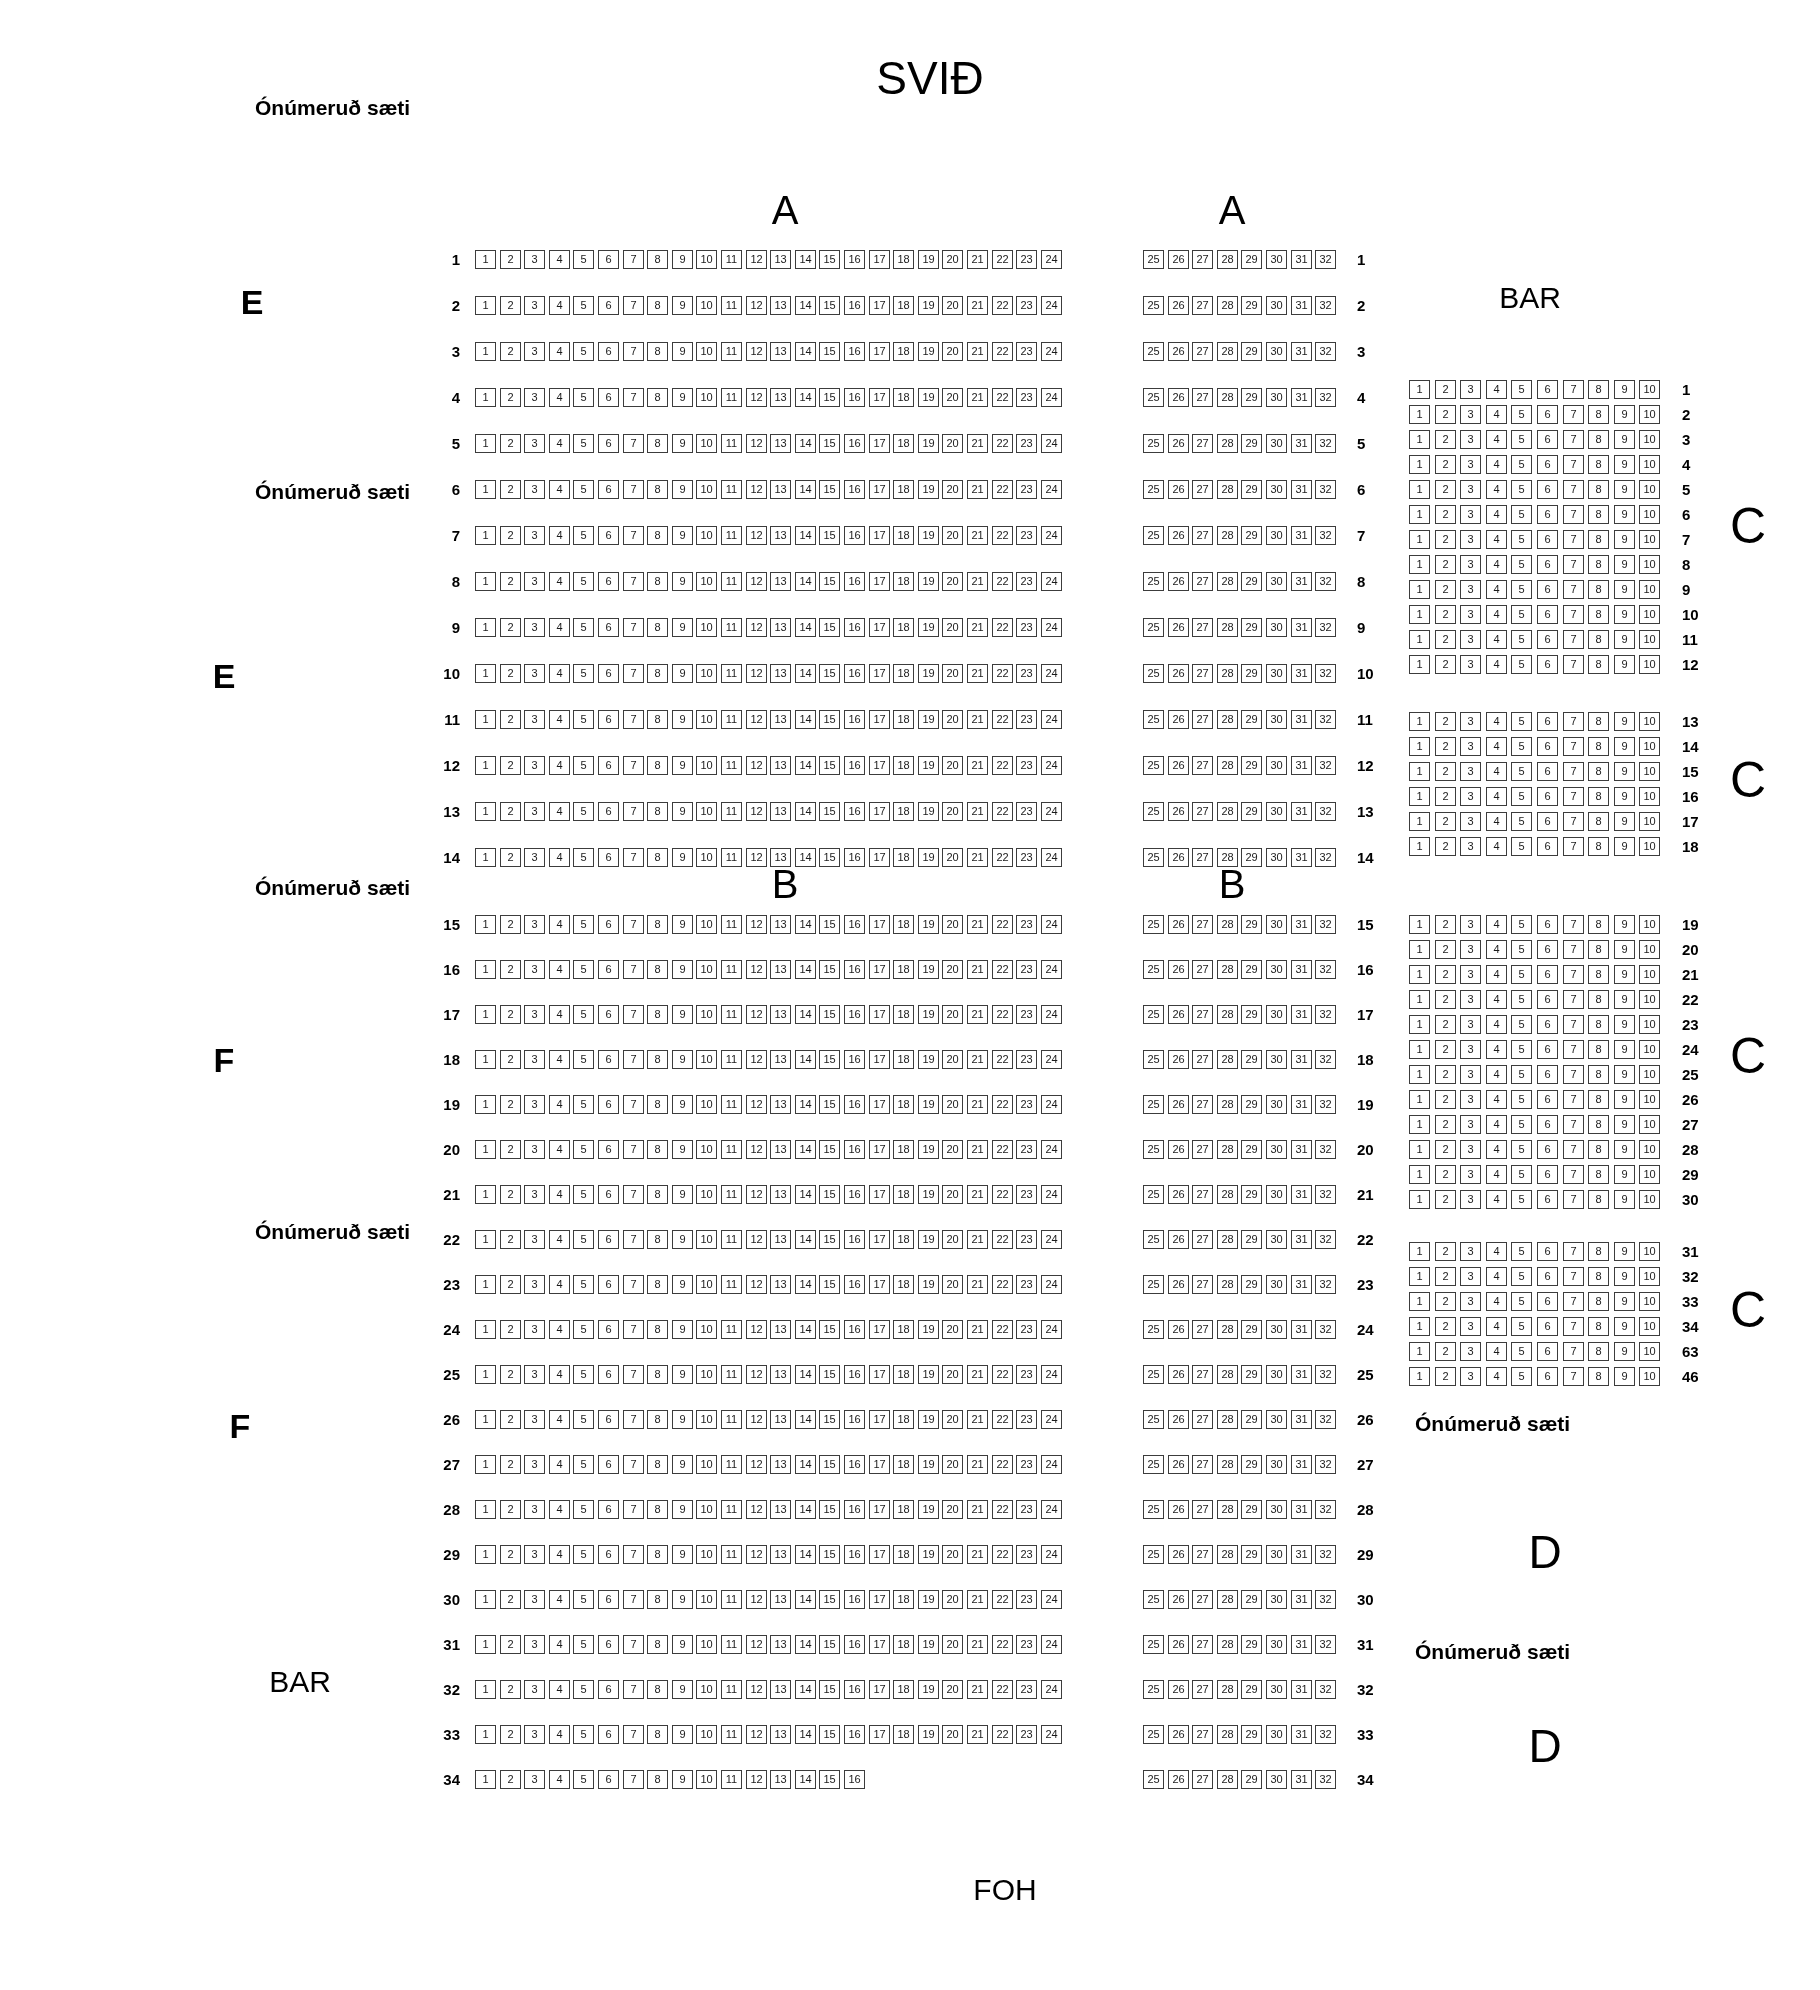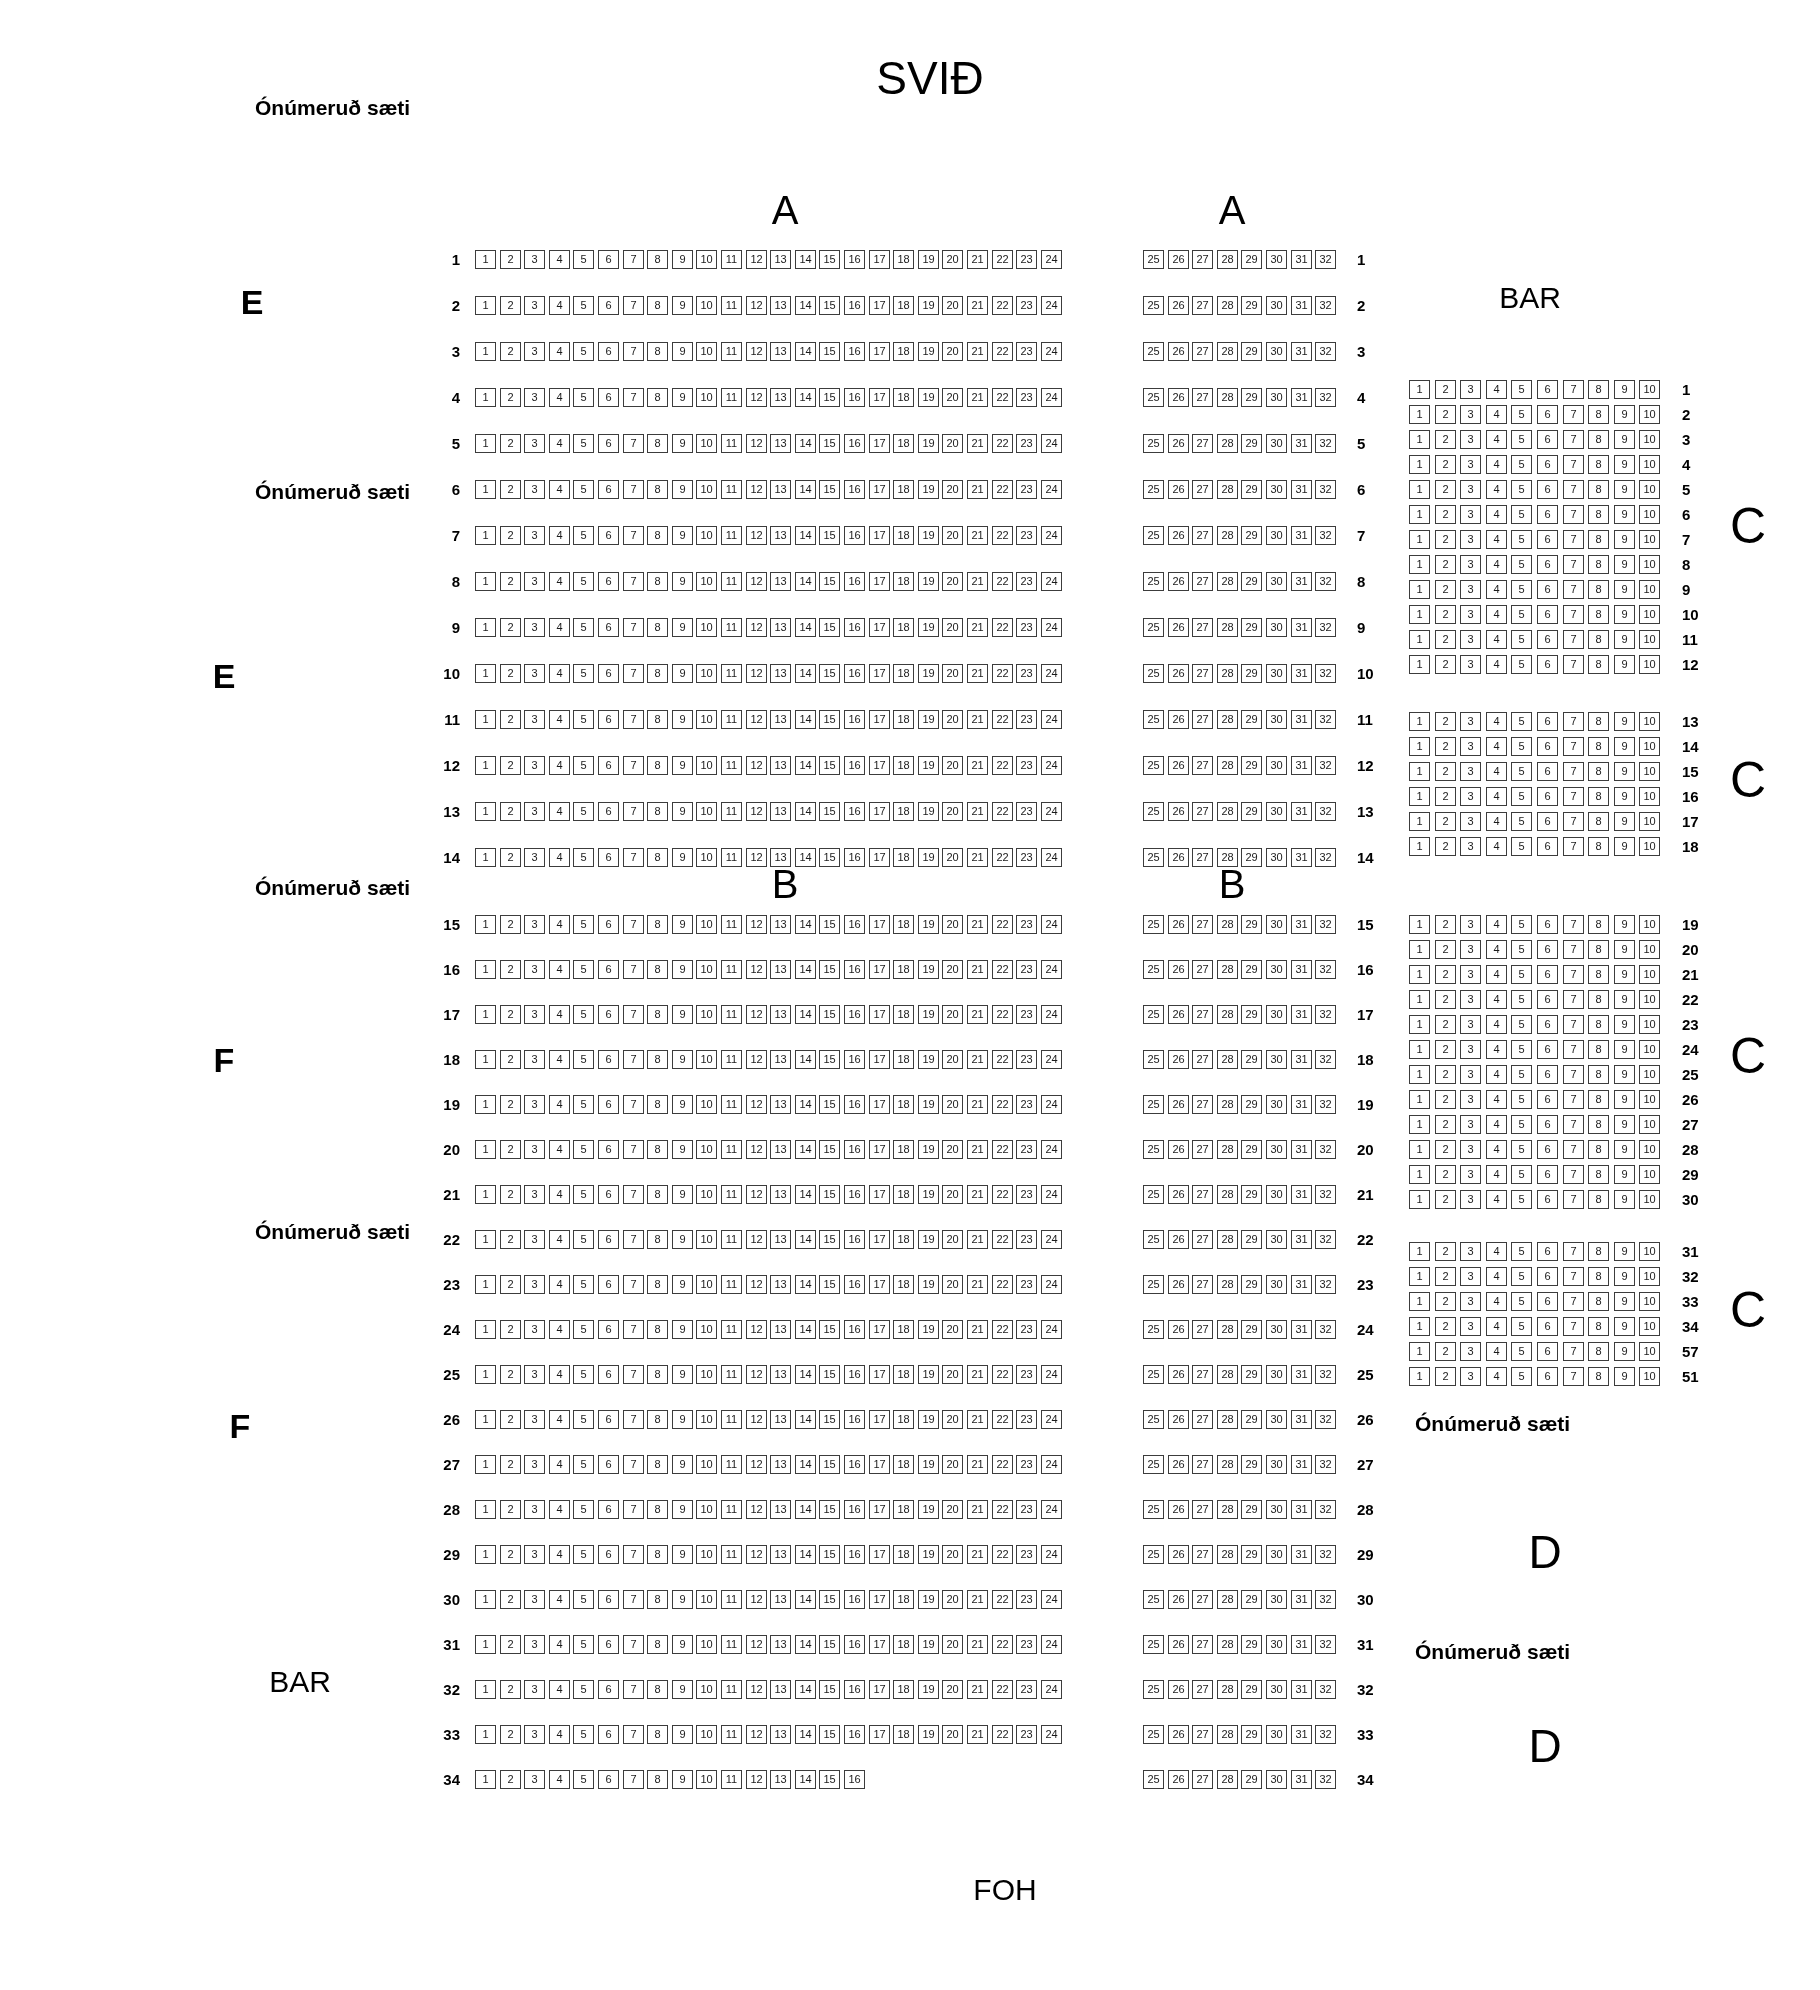--- a/index.html
+++ b/index.html
@@ -1604,25 +1604,25 @@
     <div class="seat" style="left: 1409px; top: 1342px;">1</div>
     <div class="seat" style="left: 1435px; top: 1342px;">2</div>
     <div class="seat" style="left: 1460px; top: 1342px;">3</div>
     <div class="seat" style="left: 1486px; top: 1342px;">4</div>
     <div class="seat" style="left: 1511px; top: 1342px;">5</div>
     <div class="seat" style="left: 1537px; top: 1342px;">6</div>
     <div class="seat" style="left: 1563px; top: 1342px;">7</div>
     <div class="seat" style="left: 1588px; top: 1342px;">8</div>
     <div class="seat" style="left: 1614px; top: 1342px;">9</div>
     <div class="seat" style="left: 1639px; top: 1342px;">10</div>
-    <div class="rownum" style="left: 1682px; top: 1342px;">57</div>
+    <div class="rownum" style="left: 1682px; top: 1342px;">63</div>
     <div class="seat" style="left: 1409px; top: 1367px;">1</div>
     <div class="seat" style="left: 1435px; top: 1367px;">2</div>
     <div class="seat" style="left: 1460px; top: 1367px;">3</div>
     <div class="seat" style="left: 1486px; top: 1367px;">4</div>
     <div class="seat" style="left: 1511px; top: 1367px;">5</div>
     <div class="seat" style="left: 1537px; top: 1367px;">6</div>
     <div class="seat" style="left: 1563px; top: 1367px;">7</div>
     <div class="seat" style="left: 1588px; top: 1367px;">8</div>
     <div class="seat" style="left: 1614px; top: 1367px;">9</div>
     <div class="seat" style="left: 1639px; top: 1367px;">10</div>
-    <div class="rownum" style="left: 1682px; top: 1367px;">51</div>
+    <div class="rownum" style="left: 1682px; top: 1367px;">46</div>
   </div>
 
 </body></html>

